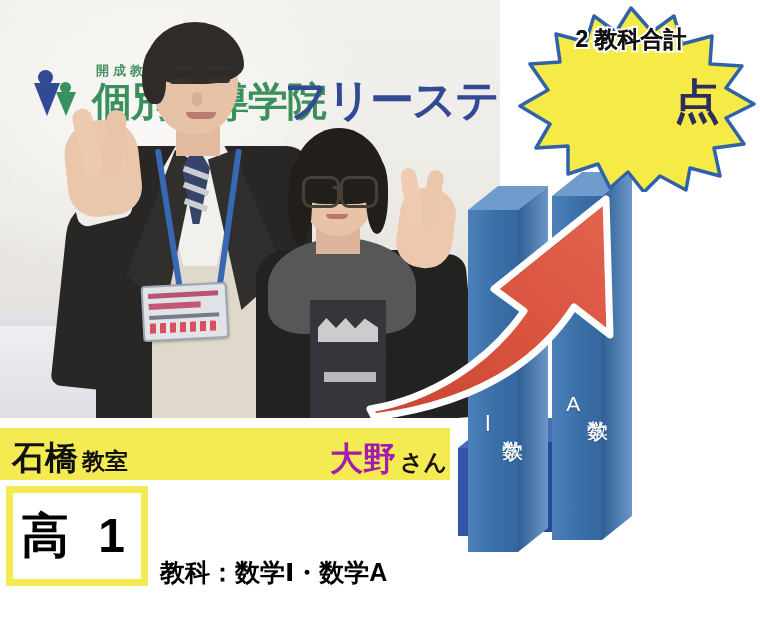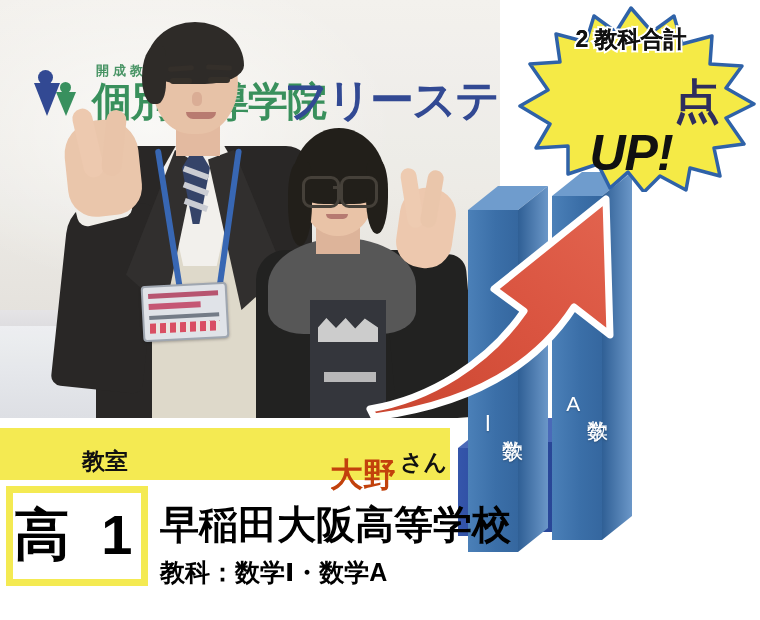--- a/index.html
+++ b/index.html
@@ -173,35 +173,35 @@
   }
   .y-room-b{
     position:absolute;left:12px;top:436px;
     font-size:33px;font-weight:bold;color:#111;letter-spacing:0px;
   }
   .y-room-s{
     position:absolute;left:82px;top:446px;
     font-size:23px;font-weight:bold;color:#111;
   }
   .y-name-b{
-    position:absolute;left:330px;top:453px;
-    font-size:33px;font-weight:bold;color:#c2410c;
+    position:absolute;left:330px;top:437px;
+    font-size:33px;font-weight:bold;color:#a21caf;
   }
   .y-name-s{
     position:absolute;left:400px;top:447px;
     font-size:23px;font-weight:bold;color:#111;text-align:center;
   }
 
   .gradebox{
     position:absolute;left:6px;top:486px;width:142px;height:100px;
     background:#fff;border:7px solid #f4ea52;box-sizing:border-box;
     display:flex;align-items:center;justify-content:center;
   }
   .gradebox span{
-    font-size:56px;font-weight:bold;color:#000;letter-spacing:8px;
+    font-size:48px;font-weight:bold;color:#000;letter-spacing:8px;
     white-space:nowrap;
   }
 
   .school{
     position:absolute;left:160px;top:498px;
     font-size:39px;font-weight:bold;color:#000;letter-spacing:0px;
     white-space:nowrap;
   }
   .subject{
     position:absolute;left:160px;top:556px;
@@ -374,29 +374,28 @@
 
   <div class="burst">
     <svg width="250" height="186" viewBox="0 0 250 186">
       <polygon points="125,2 146,26 168,10 176,38 206,30 204,58 236,60 220,82 248,98 220,112 238,138 208,142 214,170 184,162 180,184 154,170 138,186 122,166 104,182 92,158 62,168 62,140 30,142 44,118 14,100 42,84 24,58 54,56 50,28 80,36 88,10 110,26" fill="#f5ea46" stroke="#2f62a8" stroke-width="3.5" stroke-linejoin="round"></polygon>
     </svg>
   </div>
   <div class="burst-txt">
     <div class="b-top">2 教科合計</div>
     <div class="b-top-f">2 教科合計</div>
     <div class="b-ten">点</div>
-    <div class="b-up">UP!</div>
   </div>
 
   <div class="yellowbar"></div>
+  <div class="y-room-b">石橋</div>
   <div class="y-room-s">教室</div>
   <div class="y-name-b">大野</div>
   <div class="y-name-s">さん</div>
 
   <div class="gradebox">
     <span>高 1</span>
   </div>
 
-  <div class="school">早稲田大阪高等学校</div>
   <div class="subject">教科：数学Ⅰ・数学A</div>
 
   <div class="strip-bottom"></div>
 </div>
 
 </body></html>

